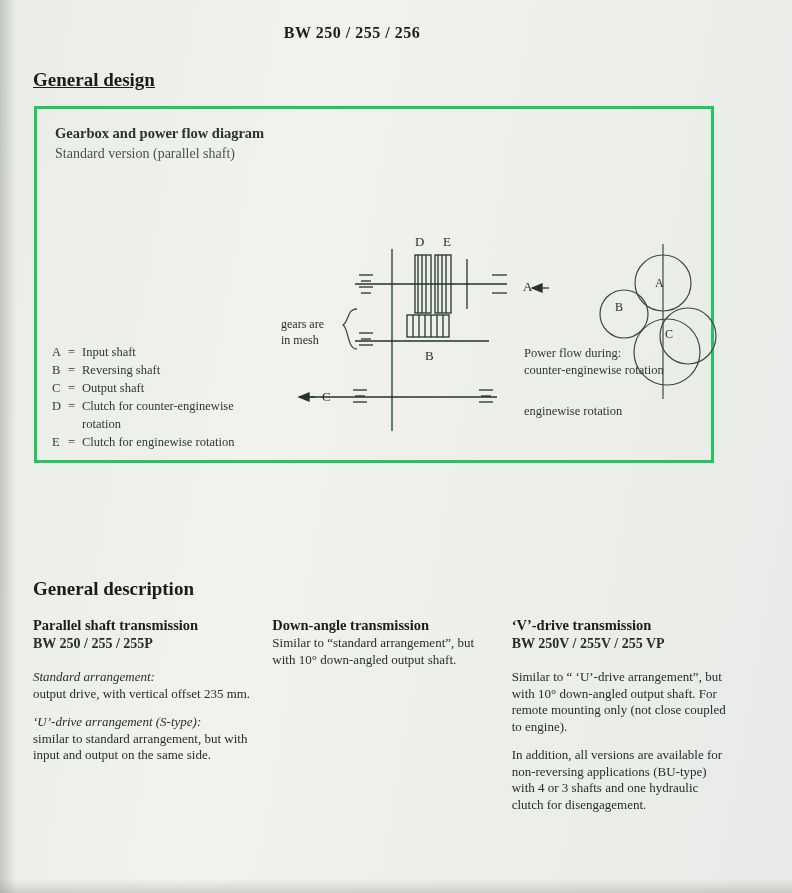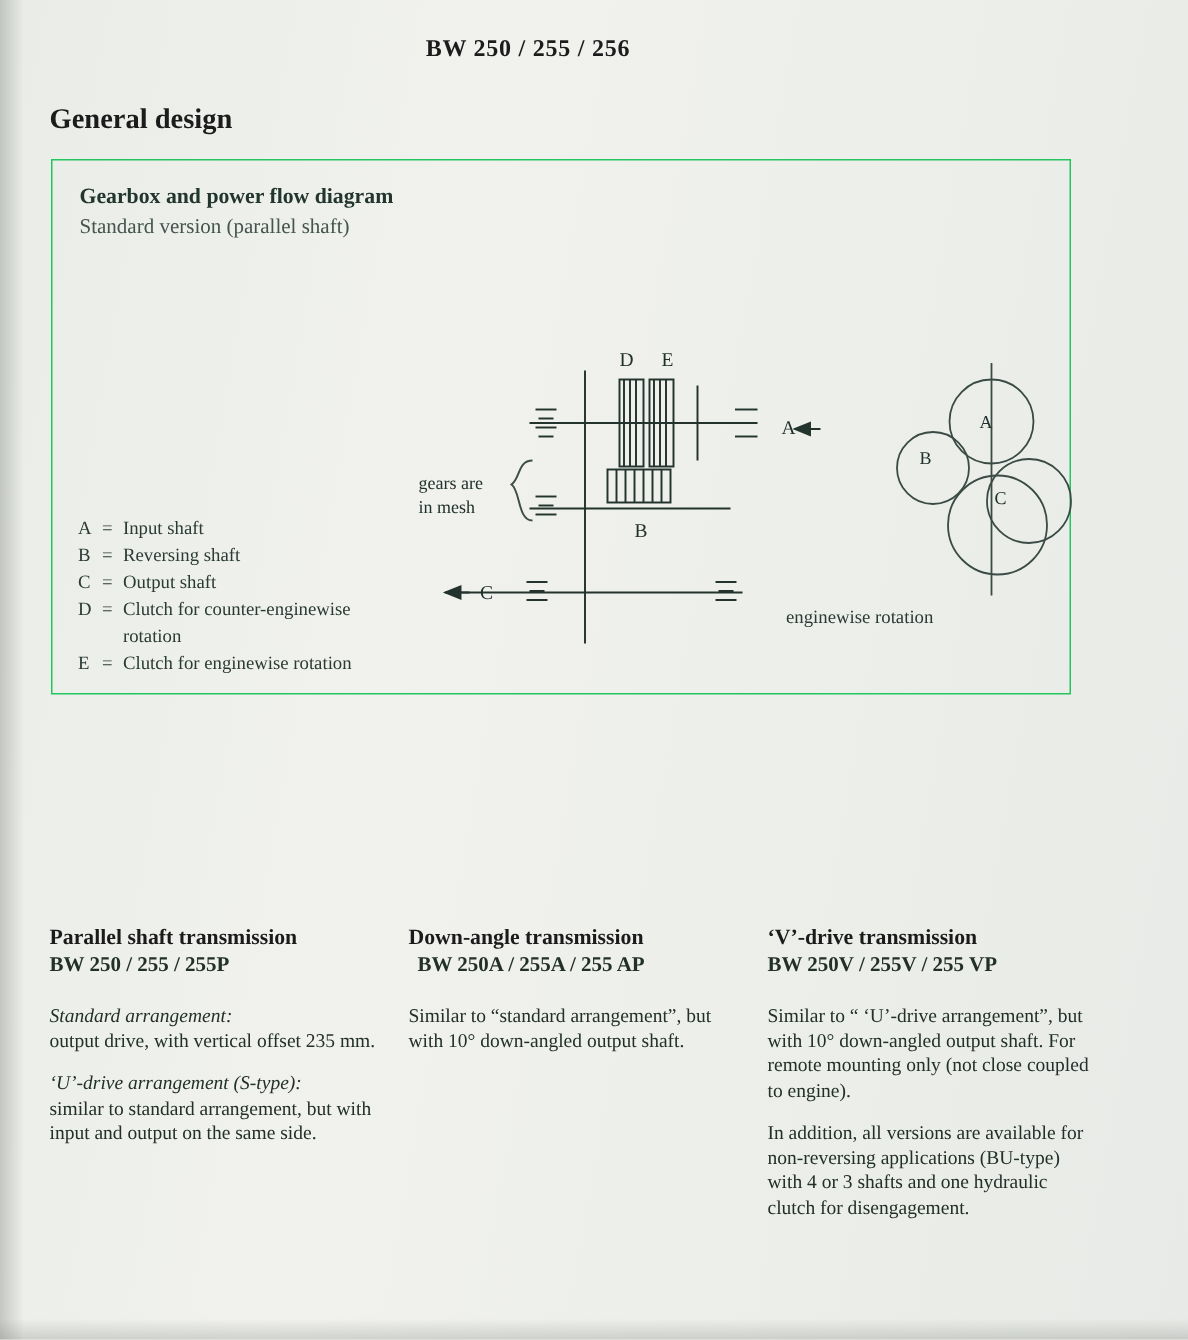--- a/index.html
+++ b/index.html
@@ -48,30 +48,30 @@
     font-weight: bold;
     font-size: 16px;
     letter-spacing: 0.5px;
   }
 
   .h1 {
     position: absolute;
     font-size: 19px;
     font-weight: bold;
   }
-  #general-design-heading { left: 33px; top: 69px; }
+  #general-design-heading { left: 33px; top: 69px; text-decoration: underline; }
   #general-description-heading { left: 33px; top: 578px; }
 
   .diagram-box {
     position: absolute;
     left: 34px;
     top: 106px;
     width: 680px;
     height: 357px;
-    border: 1px solid #22c55e;
+    border: 3px solid #22c55e;
     box-sizing: border-box;
   }
 
   .dg-title {
     position: absolute;
     left: 18px;
     top: 16px;
     font-size: 14.5px;
     font-weight: bold;
     color: #23352f;
@@ -315,37 +315,41 @@
       <span class="eq"></span>
       <span class="desc">rotation</span>
     </div>
     <div class="row">
       <span class="key">E</span>
       <span class="eq">=</span>
       <span class="desc">Clutch for enginewise rotation</span>
     </div>
   </div>
 
+  <div class="pf-head">
+    <div>Power flow during:</div>
+    <div>counter-enginewise rotation</div>
+  </div>
   <div class="pf-line2">enginewise rotation</div>
 
+  <div class="h1" id="general-description-heading">General description</div>
 
   <div class="desc-cols">
 
     <div class="col c1">
       <h3>Parallel shaft transmission</h3>
       <p class="models">BW 250 / 255 / 255P</p>
       <p class="subhead">Standard arrangement:</p>
       <p>output drive, with vertical offset 235 mm.</p>
       <p class="subhead">‘U’-drive arrangement (S-type):</p>
       <p>similar to standard arrangement, but with input and output on the same side.</p>
     </div>
 
     <div class="col c2">
       <h3>Down-angle transmission</h3>
-      <p class="models indent">BW 250A / 255A / 255 AP</p>
       <p>Similar to “standard arrangement”, but with 10° down-angled output shaft.</p>
     </div>
 
     <div class="col c3">
       <h3>‘V’-drive transmission</h3>
       <p class="models">BW 250V / 255V / 255 VP</p>
       <p>Similar to “ ‘U’-drive arrangement”, but with 10° down-angled output shaft. For remote mounting only (not close coupled to engine).</p>
       <p>In addition, all versions are available for non-reversing applications (BU-type) with 4 or 3 shafts and one hydraulic clutch for disengagement.</p>
     </div>
 

